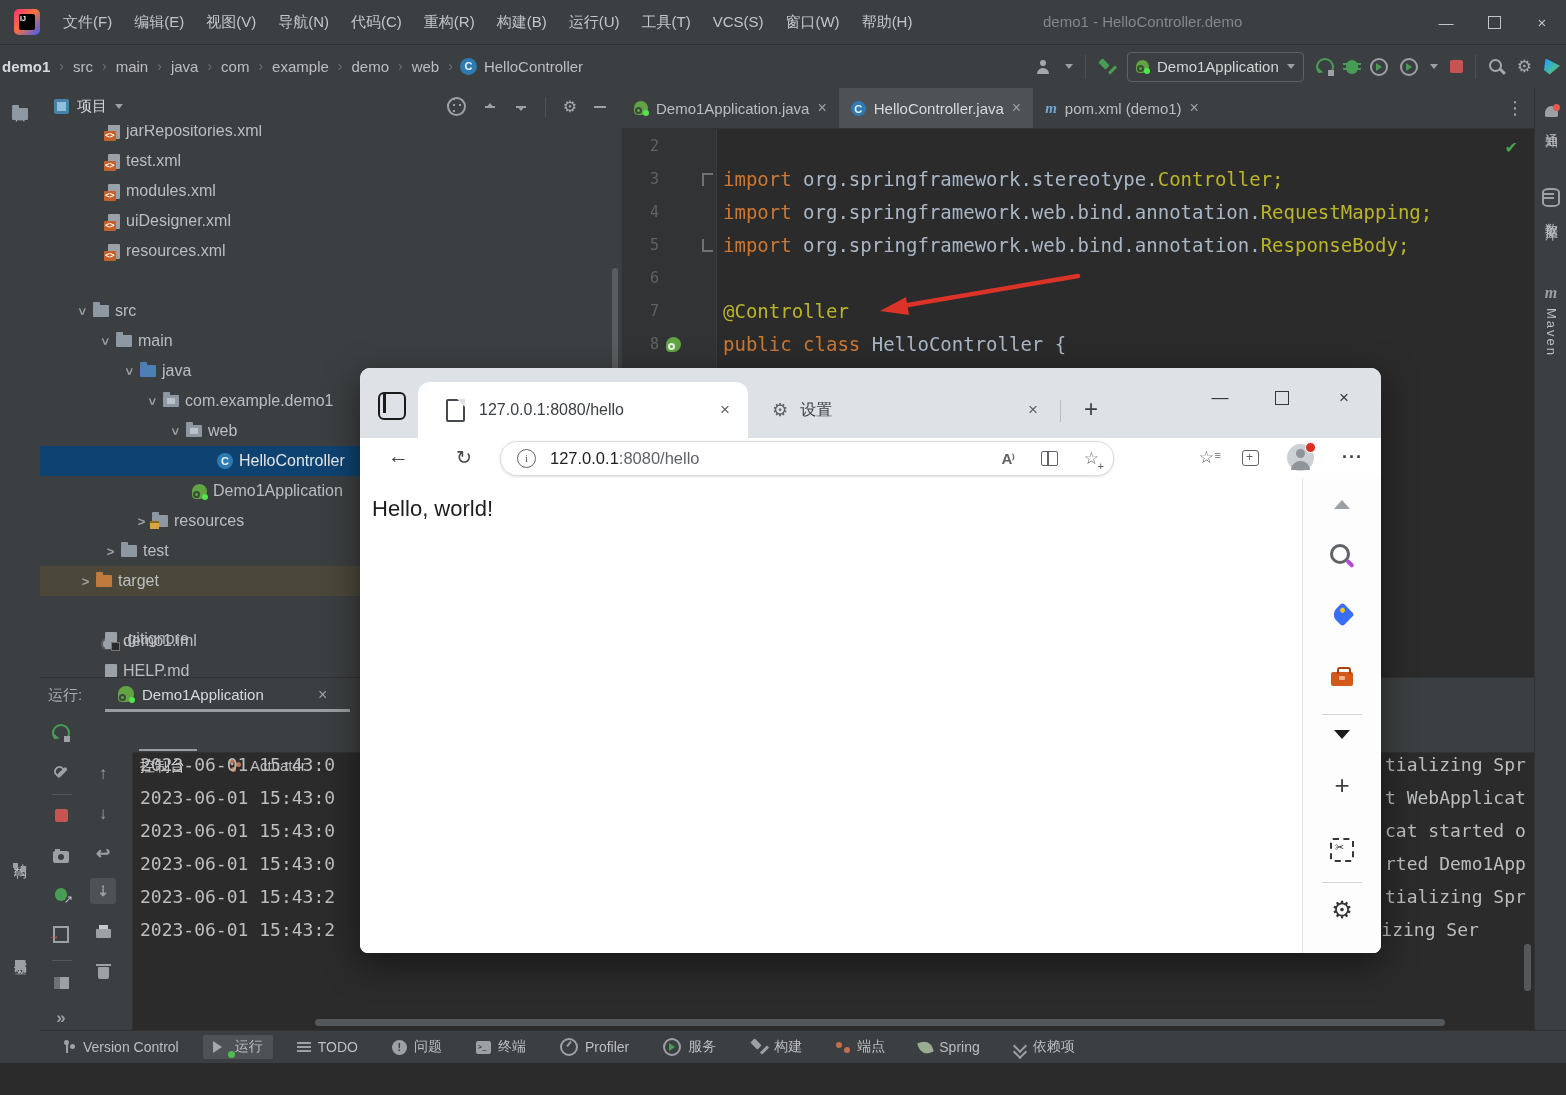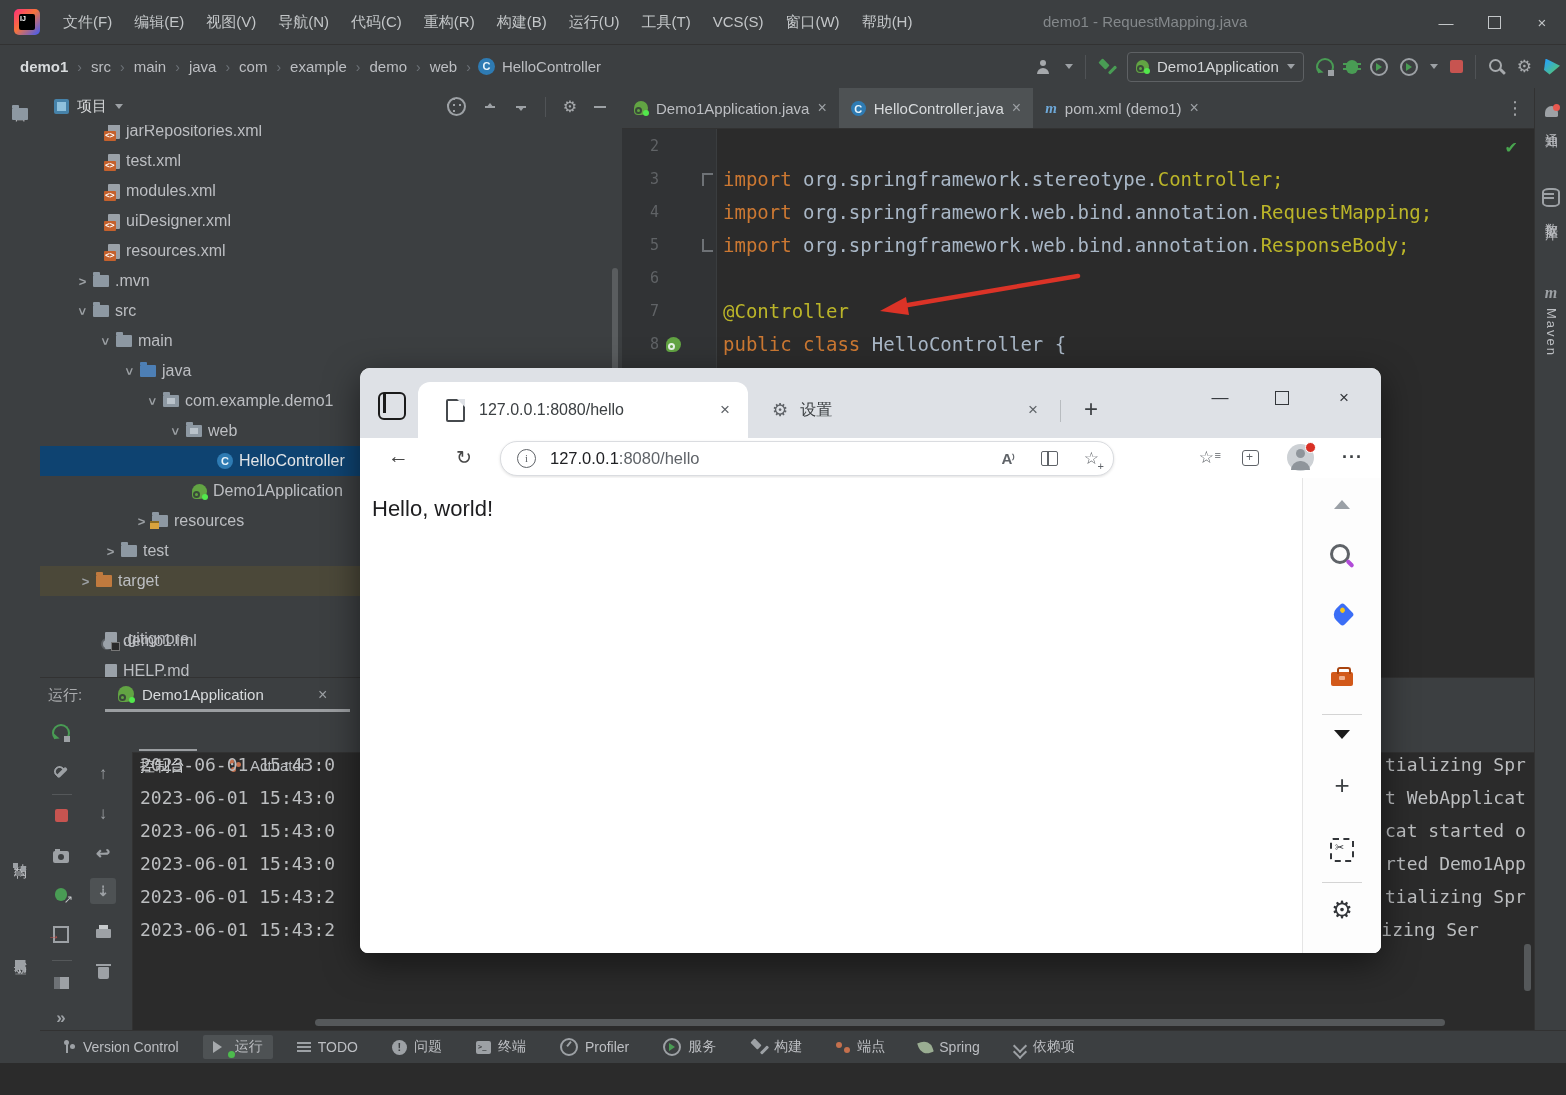--- a/index.html
+++ b/index.html
@@ -15,21 +15,21 @@
   .ij-logo::after{content:"";position:absolute;inset:5px;background:#000;border-radius:2px}
   .ij-logo span{position:absolute;z-index:2;top:6px;left:6px;color:#fff;font:bold 7px/7px "Liberation Sans",sans-serif}
   .menu-item{padding:0 11px;font-size:15px;color:#c3c6c8;height:44px;line-height:44px;cursor:default}
   .win-title{position:absolute;left:1043px;top:0;height:44px;line-height:44px;font-size:15px;color:#84888b}
   .winctl{position:absolute;right:0;top:0;height:44px;display:flex}
   .winctl .wbtn{width:48px;height:44px;display:flex;align-items:center;justify-content:center;color:#c3c6c8;font-size:15px}
   .ic-restore{width:11px;height:11px;border:1.5px solid #c3c6c8}
   
   .navbar{position:absolute;left:0;top:45px;width:1566px;height:43px;background:#3c3f41;
           border-bottom:1px solid #323232;display:flex;align-items:center}
-  .crumbs{display:flex;align-items:center;padding-left:18px;font-size:15px}
+  .crumbs{display:flex;align-items:flex-start;font-size:15px}
   .crumb{color:#bcbec2;padding:0 2px}
   .crumb.first{font-weight:bold;color:#d7dadc}
   .crumb-sep{color:#6d7278;padding:0 7px;font-size:14px}
   .nav-right{position:absolute;right:6px;top:0;height:43px;display:flex;align-items:center;gap:12px}
   .vdiv{width:1px;height:24px;background:#505356}
   .combo{display:flex;align-items:center;gap:8px;border:1px solid #5e6164;border-radius:4px;
          height:28px;padding:0 8px 0 8px;font-size:15px;color:#d3d5d7}
   .caret{width:0;height:0;border-left:4px solid transparent;border-right:4px solid transparent;border-top:5px solid #9da1a5}
   
   .ic-user{width:16px;height:14px}
@@ -288,21 +288,21 @@
     <div class="menu-item">视图(V)</div>
     <div class="menu-item">导航(N)</div>
     <div class="menu-item">代码(C)</div>
     <div class="menu-item">重构(R)</div>
     <div class="menu-item">构建(B)</div>
     <div class="menu-item">运行(U)</div>
     <div class="menu-item">工具(T)</div>
     <div class="menu-item">VCS(S)</div>
     <div class="menu-item">窗口(W)</div>
     <div class="menu-item">帮助(H)</div>
-    <div class="win-title">demo1 - RequestMapping.java</div>
+    <div class="win-title">demo1 - HelloController.demo</div>
     <div class="winctl">
       <div class="wbtn">—</div>
       <div class="wbtn">
           <span class="ic-restore"></span>
         </div>
       <div class="wbtn">×</div>
     </div>
   </div>
 
   <div class="navbar">
@@ -394,25 +394,20 @@
         <span class="tlabel">modules.xml</span>
       </div>
     <div class="trow" style="top:118px;padding-left:68px">
         <span class="ic ti ti-page ti-xml"></span>
         <span class="tlabel">uiDesigner.xml</span>
       </div>
     <div class="trow" style="top:148px;padding-left:68px">
         <span class="ic ti ti-page ti-xml"></span>
         <span class="tlabel">resources.xml</span>
       </div>
-    <div class="trow" style="top:178px;padding-left:35px">
-        <span class="chev"></span>
-        <span class="ic ti ti-folder"></span>
-        <span class="tlabel">.mvn</span>
-      </div>
     <div class="trow" style="top:208px;padding-left:35px">
         <span class="chev open"></span>
         <span class="ic ti ti-folder"></span>
         <span class="tlabel">src</span>
       </div>
     <div class="trow" style="top:238px;padding-left:58px">
         <span class="chev open"></span>
         <span class="ic ti ti-folder"></span>
         <span class="tlabel">main</span>
       </div>

